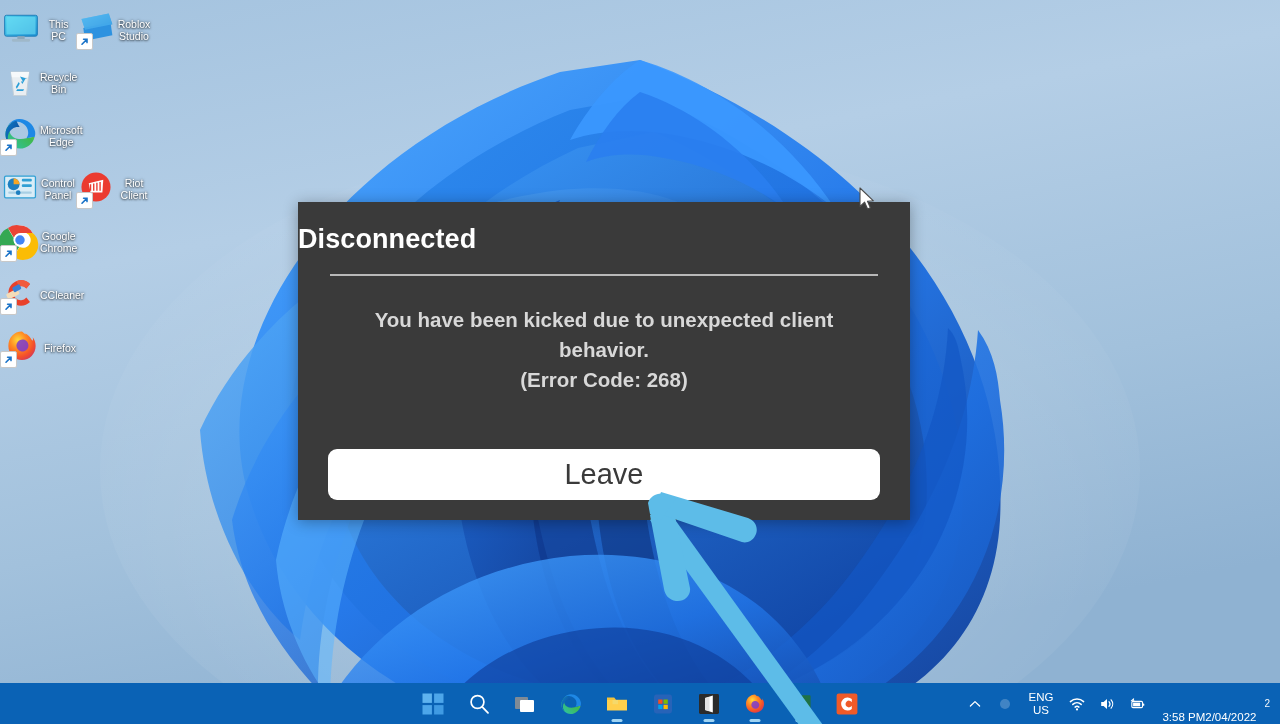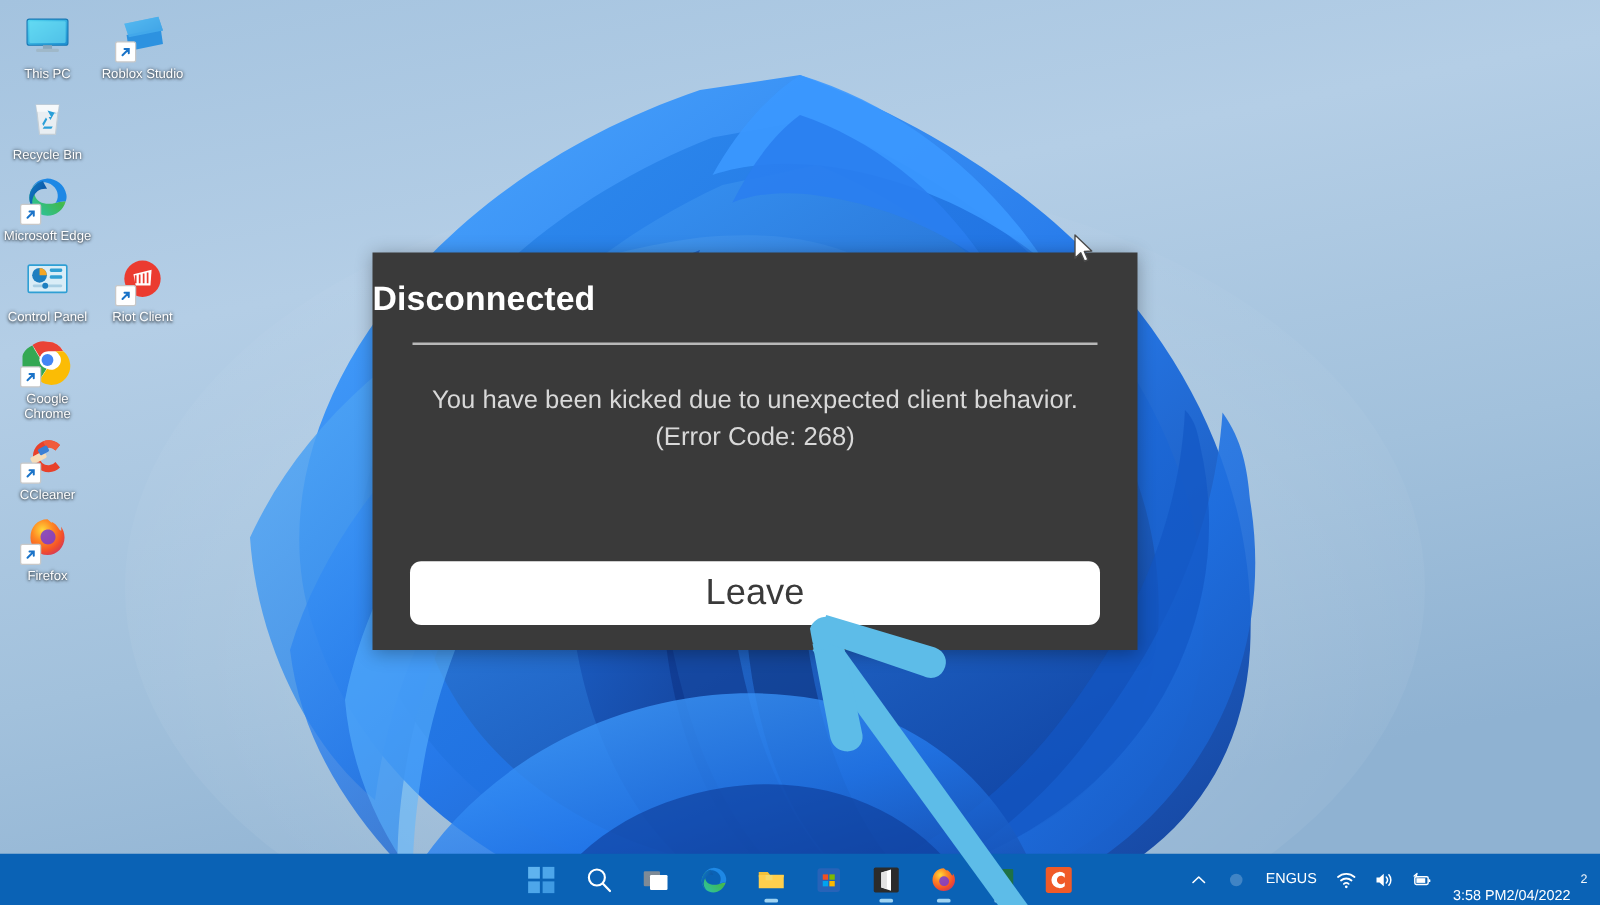--- a/index.html
+++ b/index.html
@@ -31,21 +31,21 @@
     z-index: 5;
   }
   .icon-row {
     display: flex;
     width: 160px;
   }
   .desk-icon {
     width: 76px;
     padding-top: 6px;
     display: flex;
-    flex-direction: column;
+    flex-direction: row;
     align-items: center;
     cursor: default;
   }
   .desk-icon .glyph {
     position: relative;
     width: 44px; height: 44px;
     display: flex; align-items: center; justify-content: center;
     margin-bottom: 3px;
   }
   .desk-icon .glyph svg { display:block; }
@@ -90,21 +90,21 @@
     height: 2px;
     background: #b8b8b8;
     margin: 19px 32px 0 32px;
   }
   #dlg-message {
     margin: 29px 38px 0 38px;
     text-align: center;
     font-size: 20.5px;
     line-height: 30px;
     color: #d8d8d8;
-    font-weight: 400;
+    font-weight: 700;
   }
   #dlg-leave-button {
     position: absolute;
     left: 30px; right: 30px;
     bottom: 20px;
     height: 51px;
     background: #ffffff;
     border-radius: 9px;
     display: flex; align-items: center; justify-content: center;
     font-size: 29px;
@@ -175,21 +175,21 @@
   .tray-btn {
     height: 41px;
     display: flex;
     align-items: center;
     justify-content: center;
     color: #ffffff;
     cursor: default;
     padding: 0 7px;
   }
   #tray-lang {
-    flex-direction: row;
+    flex-direction: column;
     justify-content: center;
     line-height: 13px;
     font-size: 11.5px;
     padding: 0 9px;
   }
   #tray-clock {
     align-items: flex-end;
     justify-content: center;
     line-height: 14px;
     font-size: 11.5px;

